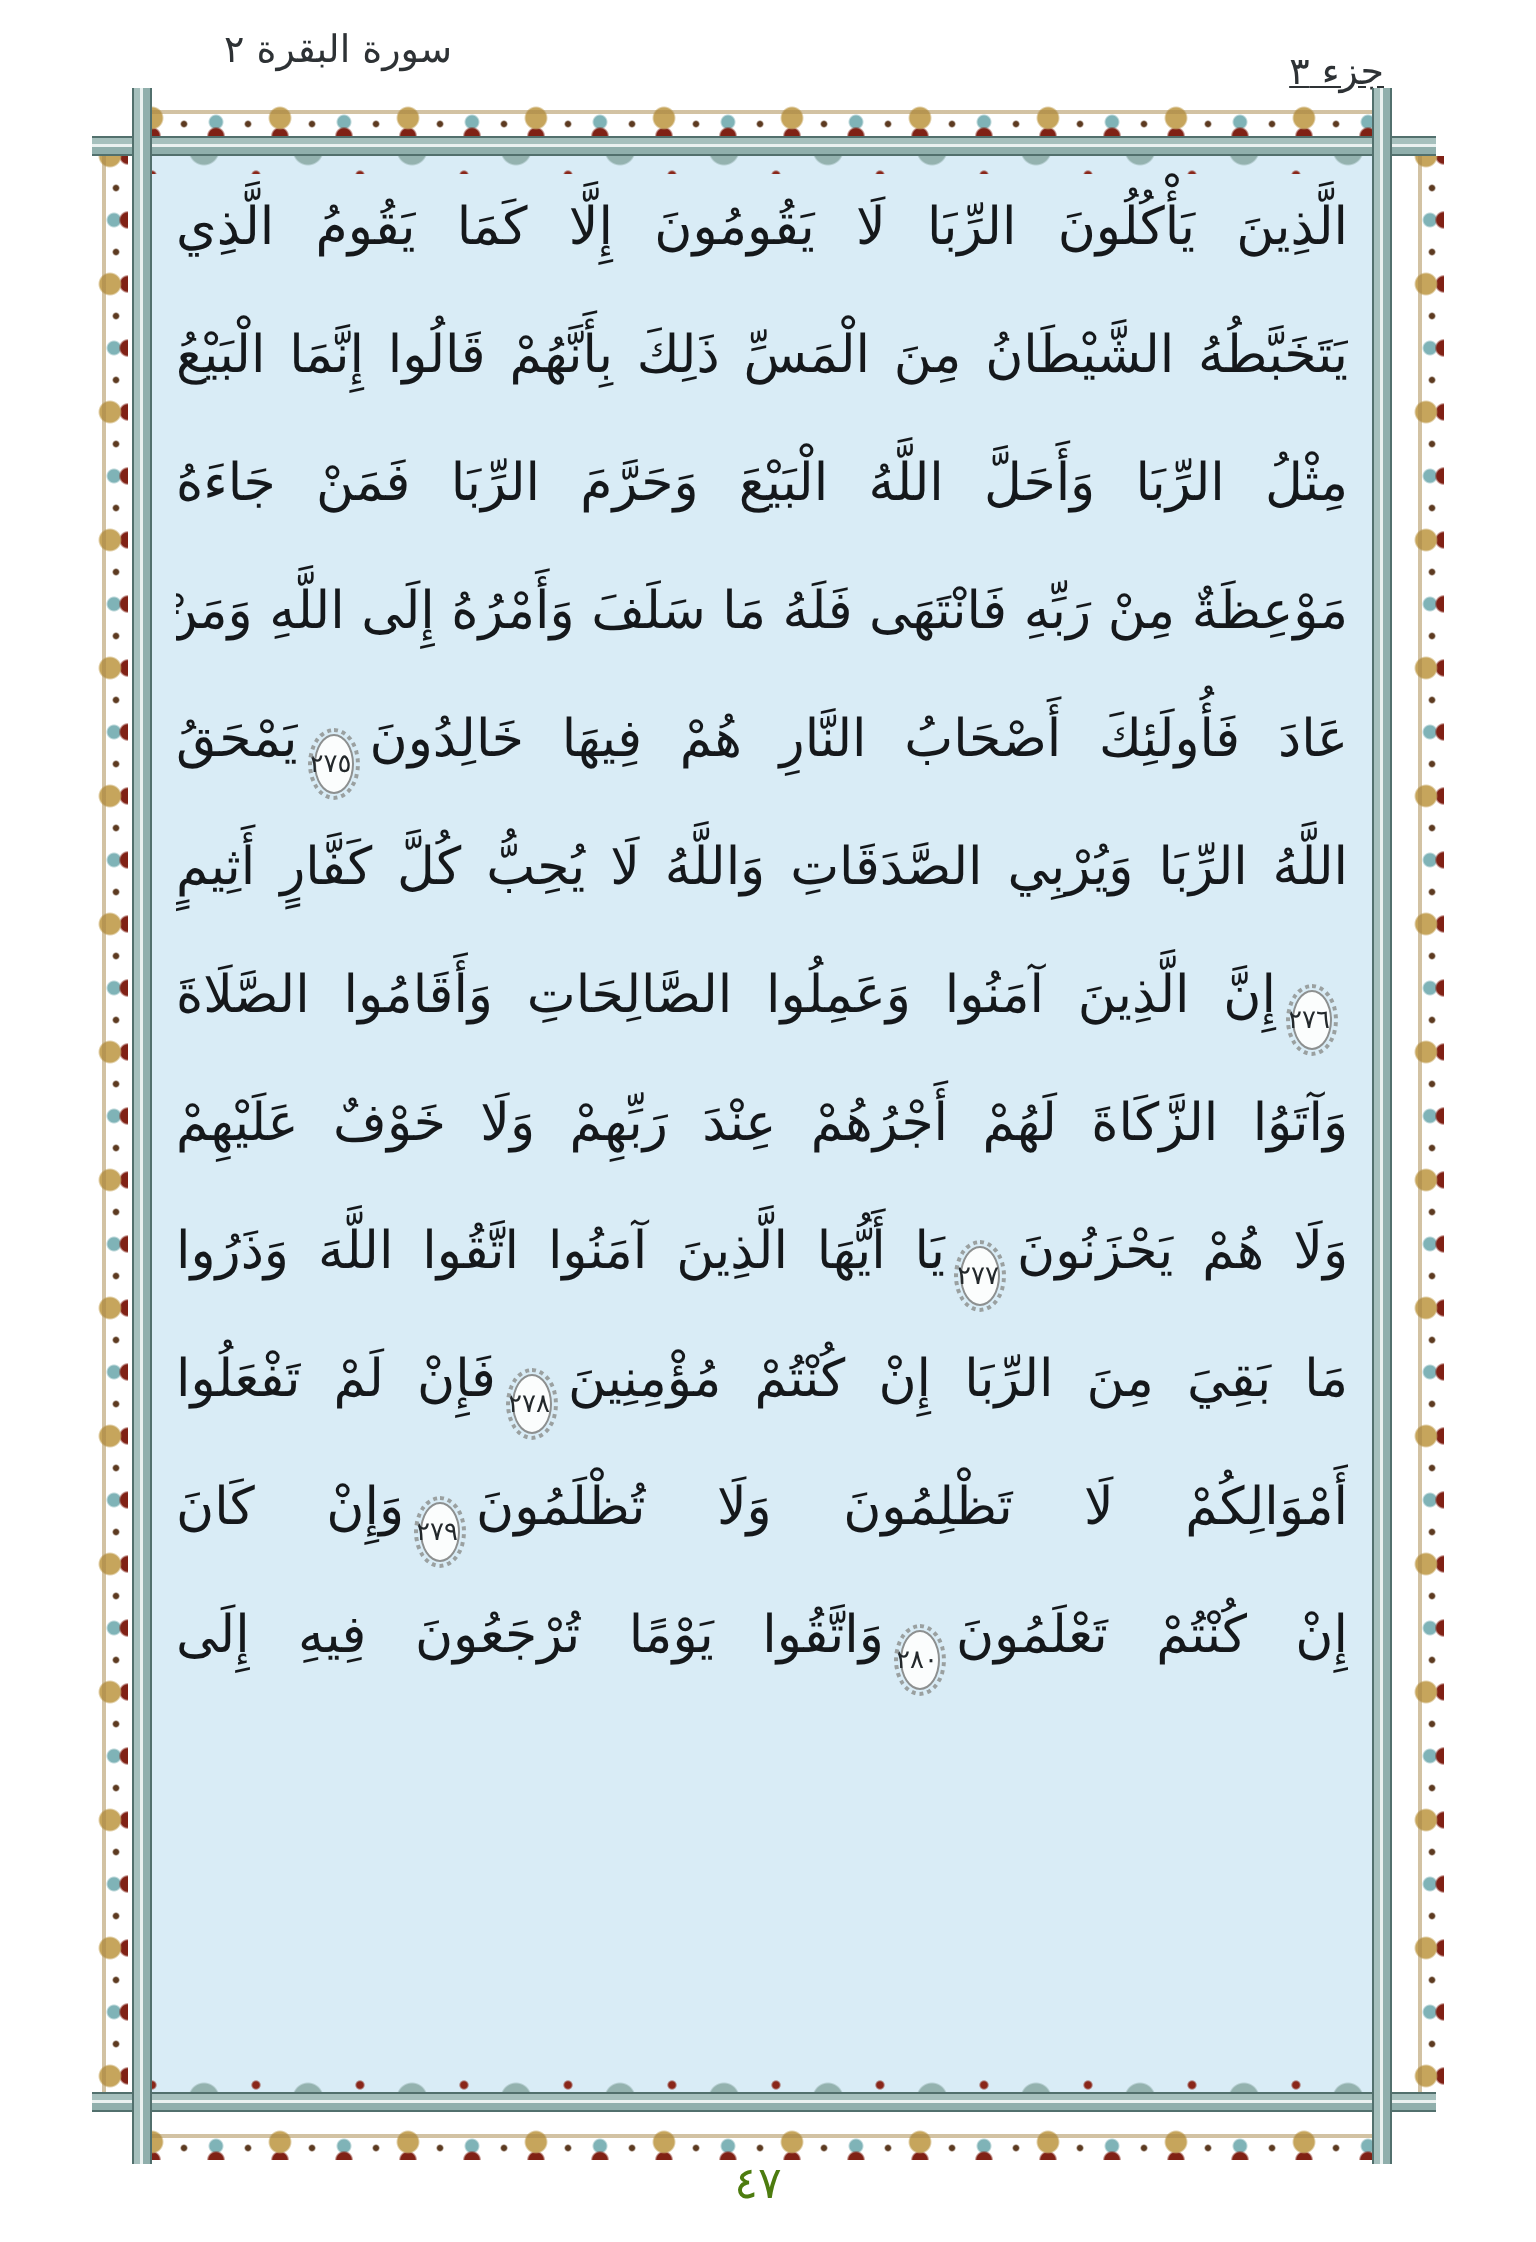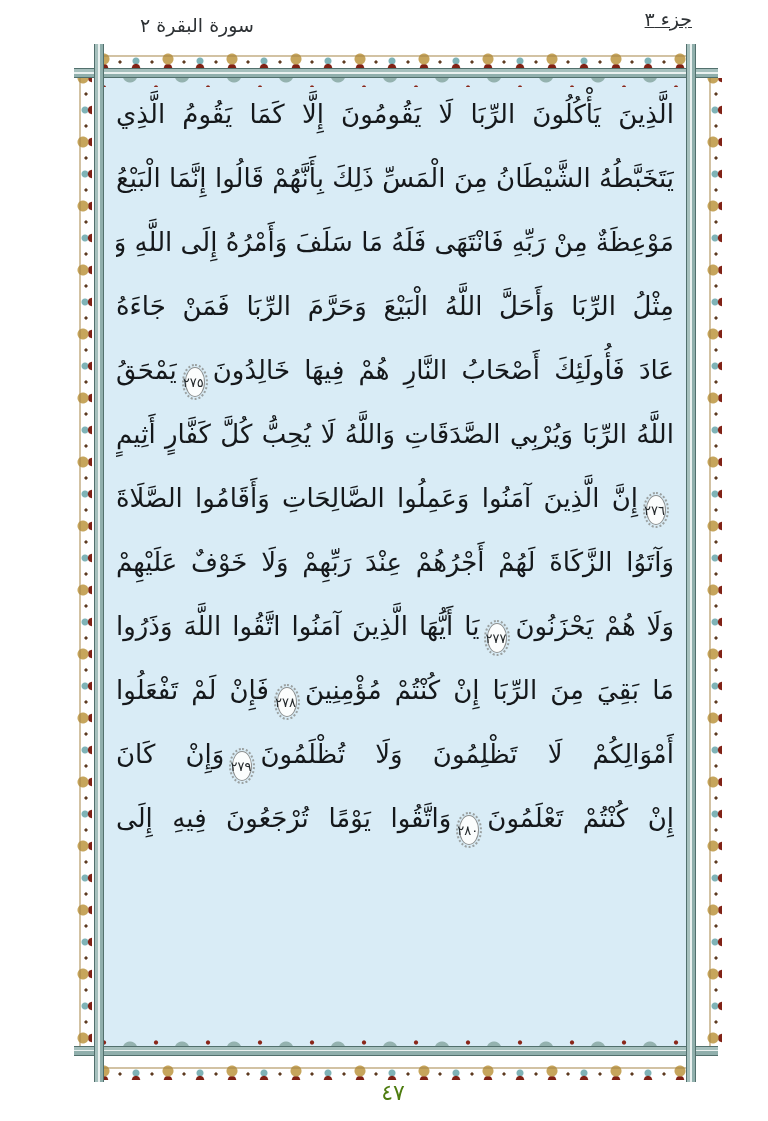--- a/index.html
+++ b/index.html
@@ -1,29 +1,29 @@
 <!DOCTYPE html>
 <html lang="ar" dir="rtl"><head>
 <meta charset="utf-8">
 <style>
   html,body{margin:0;padding:0;}
   body{
     width:768px;height:1121px;overflow:hidden;position:relative;
     background:#ffffff;
     font-family:"DejaVu Sans","Liberation Sans",sans-serif;
   }
-  .page{position:absolute;inset:0;margin-left:28px;}
+  .page{position:absolute;inset:0;}
 
   
   .hdr{
     position:absolute;color:#2e3235;font-size:19px;line-height:1;
     direction:rtl;white-space:nowrap;
   }
   .hdr-surah{top:16px;left:112px;}
-  .hdr-juz{top:10px;right:76px;text-decoration:underline;}
+  .hdr-juz{top:27px;right:76px;text-decoration:underline;}
 
   
   .band{position:absolute;}
   .band-h{
     height:10px;left:46px;right:50px;
     background:linear-gradient(to bottom,#52706d 0,#52706d 1px,#a6c0bd 1px,#a6c0bd 4px,#eaf1f0 4px,#eaf1f0 5.5px,#90afac 5.5px,#90afac 9px,#52706d 9px,#52706d 10px);
   }
   .band-v{
     width:10px;top:44px;bottom:39px;
     background:linear-gradient(to right,#52706d 0,#52706d 1px,#a6c0bd 1px,#a6c0bd 4px,#eaf1f0 4px,#eaf1f0 5.5px,#90afac 5.5px,#90afac 9px,#52706d 9px,#52706d 10px);
@@ -141,22 +141,22 @@
   <div class="band band-v band-left"></div>
   <div class="band band-v band-right"></div>
 
   <div class="panel"></div>
   <div class="scallop scallop-top"></div>
   <div class="scallop scallop-bottom"></div>
 
   <div class="text-block">
       <div class="qline"><span class="qtext">الَّذِينَ يَأْكُلُونَ الرِّبَا لَا يَقُومُونَ إِلَّا كَمَا يَقُومُ الَّذِي</span></div>
       <div class="qline"><span class="qtext">يَتَخَبَّطُهُ الشَّيْطَانُ مِنَ الْمَسِّ ذَلِكَ بِأَنَّهُمْ قَالُوا إِنَّمَا الْبَيْعُ</span></div>
+      <div class="qline"><span class="qtext">مِثْلُ الرِّبَا وَأَحَلَّ اللَّهُ الْبَيْعَ وَحَرَّمَ الرِّبَا فَمَنْ جَاءَهُ</span></div>
       <div class="qline"><span class="qtext">مَوْعِظَةٌ مِنْ رَبِّهِ فَانْتَهَى فَلَهُ مَا سَلَفَ وَأَمْرُهُ إِلَى اللَّهِ وَمَنْ</span></div>
-      <div class="qline"><span class="qtext">مِثْلُ الرِّبَا وَأَحَلَّ اللَّهُ الْبَيْعَ وَحَرَّمَ الرِّبَا فَمَنْ جَاءَهُ</span></div>
       <div class="qline"><span class="qtext">عَادَ فَأُولَئِكَ أَصْحَابُ النَّارِ هُمْ فِيهَا خَالِدُونَ</span><span class="ayah-marker">٢٧٥</span><span class="qtext">يَمْحَقُ</span></div>
       <div class="qline"><span class="qtext">اللَّهُ الرِّبَا وَيُرْبِي الصَّدَقَاتِ وَاللَّهُ لَا يُحِبُّ كُلَّ كَفَّارٍ أَثِيمٍ</span></div>
       <div class="qline"><span class="ayah-marker">٢٧٦</span><span class="qtext">إِنَّ الَّذِينَ آمَنُوا وَعَمِلُوا الصَّالِحَاتِ وَأَقَامُوا الصَّلَاةَ</span></div>
       <div class="qline"><span class="qtext">وَآتَوُا الزَّكَاةَ لَهُمْ أَجْرُهُمْ عِنْدَ رَبِّهِمْ وَلَا خَوْفٌ عَلَيْهِمْ</span></div>
       <div class="qline"><span class="qtext">وَلَا هُمْ يَحْزَنُونَ</span><span class="ayah-marker">٢٧٧</span><span class="qtext">يَا أَيُّهَا الَّذِينَ آمَنُوا اتَّقُوا اللَّهَ وَذَرُوا</span></div>
       <div class="qline"><span class="qtext">مَا بَقِيَ مِنَ الرِّبَا إِنْ كُنْتُمْ مُؤْمِنِينَ</span><span class="ayah-marker">٢٧٨</span><span class="qtext">فَإِنْ لَمْ تَفْعَلُوا</span></div>
       <div class="qline"><span class="qtext">أَمْوَالِكُمْ لَا تَظْلِمُونَ وَلَا تُظْلَمُونَ</span><span class="ayah-marker">٢٧٩</span><span class="qtext">وَإِنْ كَانَ</span></div>
       <div class="qline"><span class="qtext">إِنْ كُنْتُمْ تَعْلَمُونَ</span><span class="ayah-marker">٢٨٠</span><span class="qtext">وَاتَّقُوا يَوْمًا تُرْجَعُونَ فِيهِ إِلَى</span></div>
     </div>
 

